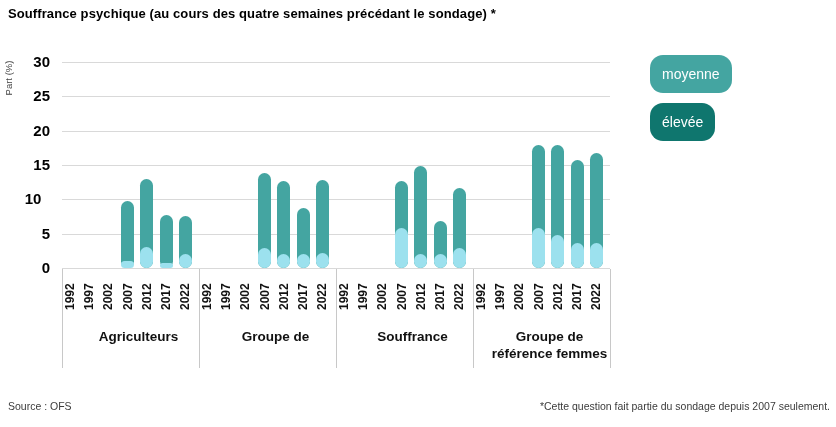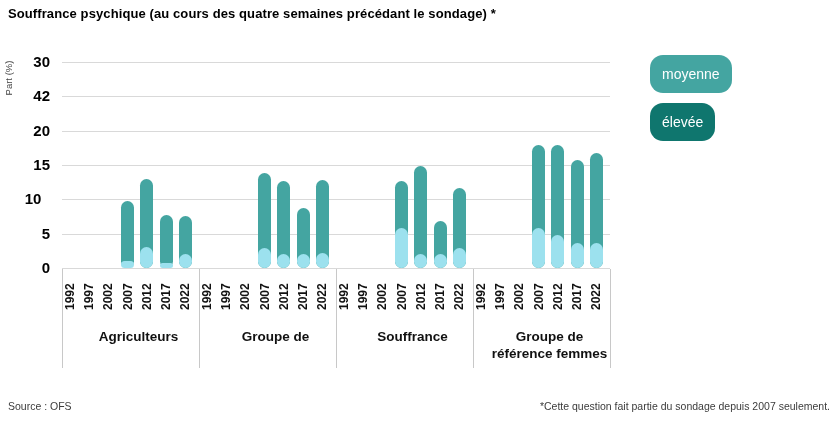--- a/index.html
+++ b/index.html
@@ -47,21 +47,21 @@
       <div class="ytick" style="left: 16px; top: 260px;">0</div>
       <div class="gridline" style="left: 62px; top: 233.667px; width: 548px;"></div>
       <div class="ytick" style="left: 16px; top: 225.667px;">5</div>
       <div class="gridline" style="left: 62px; top: 199.333px; width: 548px;"></div>
       <div class="ytick" style="left: 16px; top: 191.333px; text-align: center;">10</div>
       <div class="gridline" style="left: 62px; top: 165px; width: 548px;"></div>
       <div class="ytick" style="left: 16px; top: 157px;">15</div>
       <div class="gridline" style="left: 62px; top: 130.667px; width: 548px;"></div>
       <div class="ytick" style="left: 16px; top: 122.667px;">20</div>
       <div class="gridline" style="left: 62px; top: 96.3333px; width: 548px;"></div>
-      <div class="ytick" style="left: 16px; top: 88.3333px;">42</div>
+      <div class="ytick" style="left: 16px; top: 88.3333px;">25</div>
       <div class="gridline" style="left: 62px; top: 62px; width: 548px;"></div>
       <div class="ytick" style="left: 16px; top: 54px;">30</div>
       <div class="divider" style="left: 62px; top: 269px; height: 99px;"></div>
       <div class="yearlab" style="left: 50px; top: 283px;">1992</div>
       <div class="yearlab" style="left: 69.2px; top: 283px;">1997</div>
       <div class="yearlab" style="left: 88.4px; top: 283px;">2002</div>
       <div class="yearlab" style="left: 107.6px; top: 283px;">2007</div>
       <div class="" style="position: absolute; left: 121.1px; top: 201.393px; width: 13px; height: 66.6067px;">
         <div class="bar-seg" style="left: 0px; top: 0px; width: 13px; height: 66.6067px; background: rgb(68, 165, 161);"></div>
         <div class="bar-seg" style="left: 0px; top: 59.74px; width: 13px; height: 6.86667px; background: rgb(156, 225, 238);"></div>

